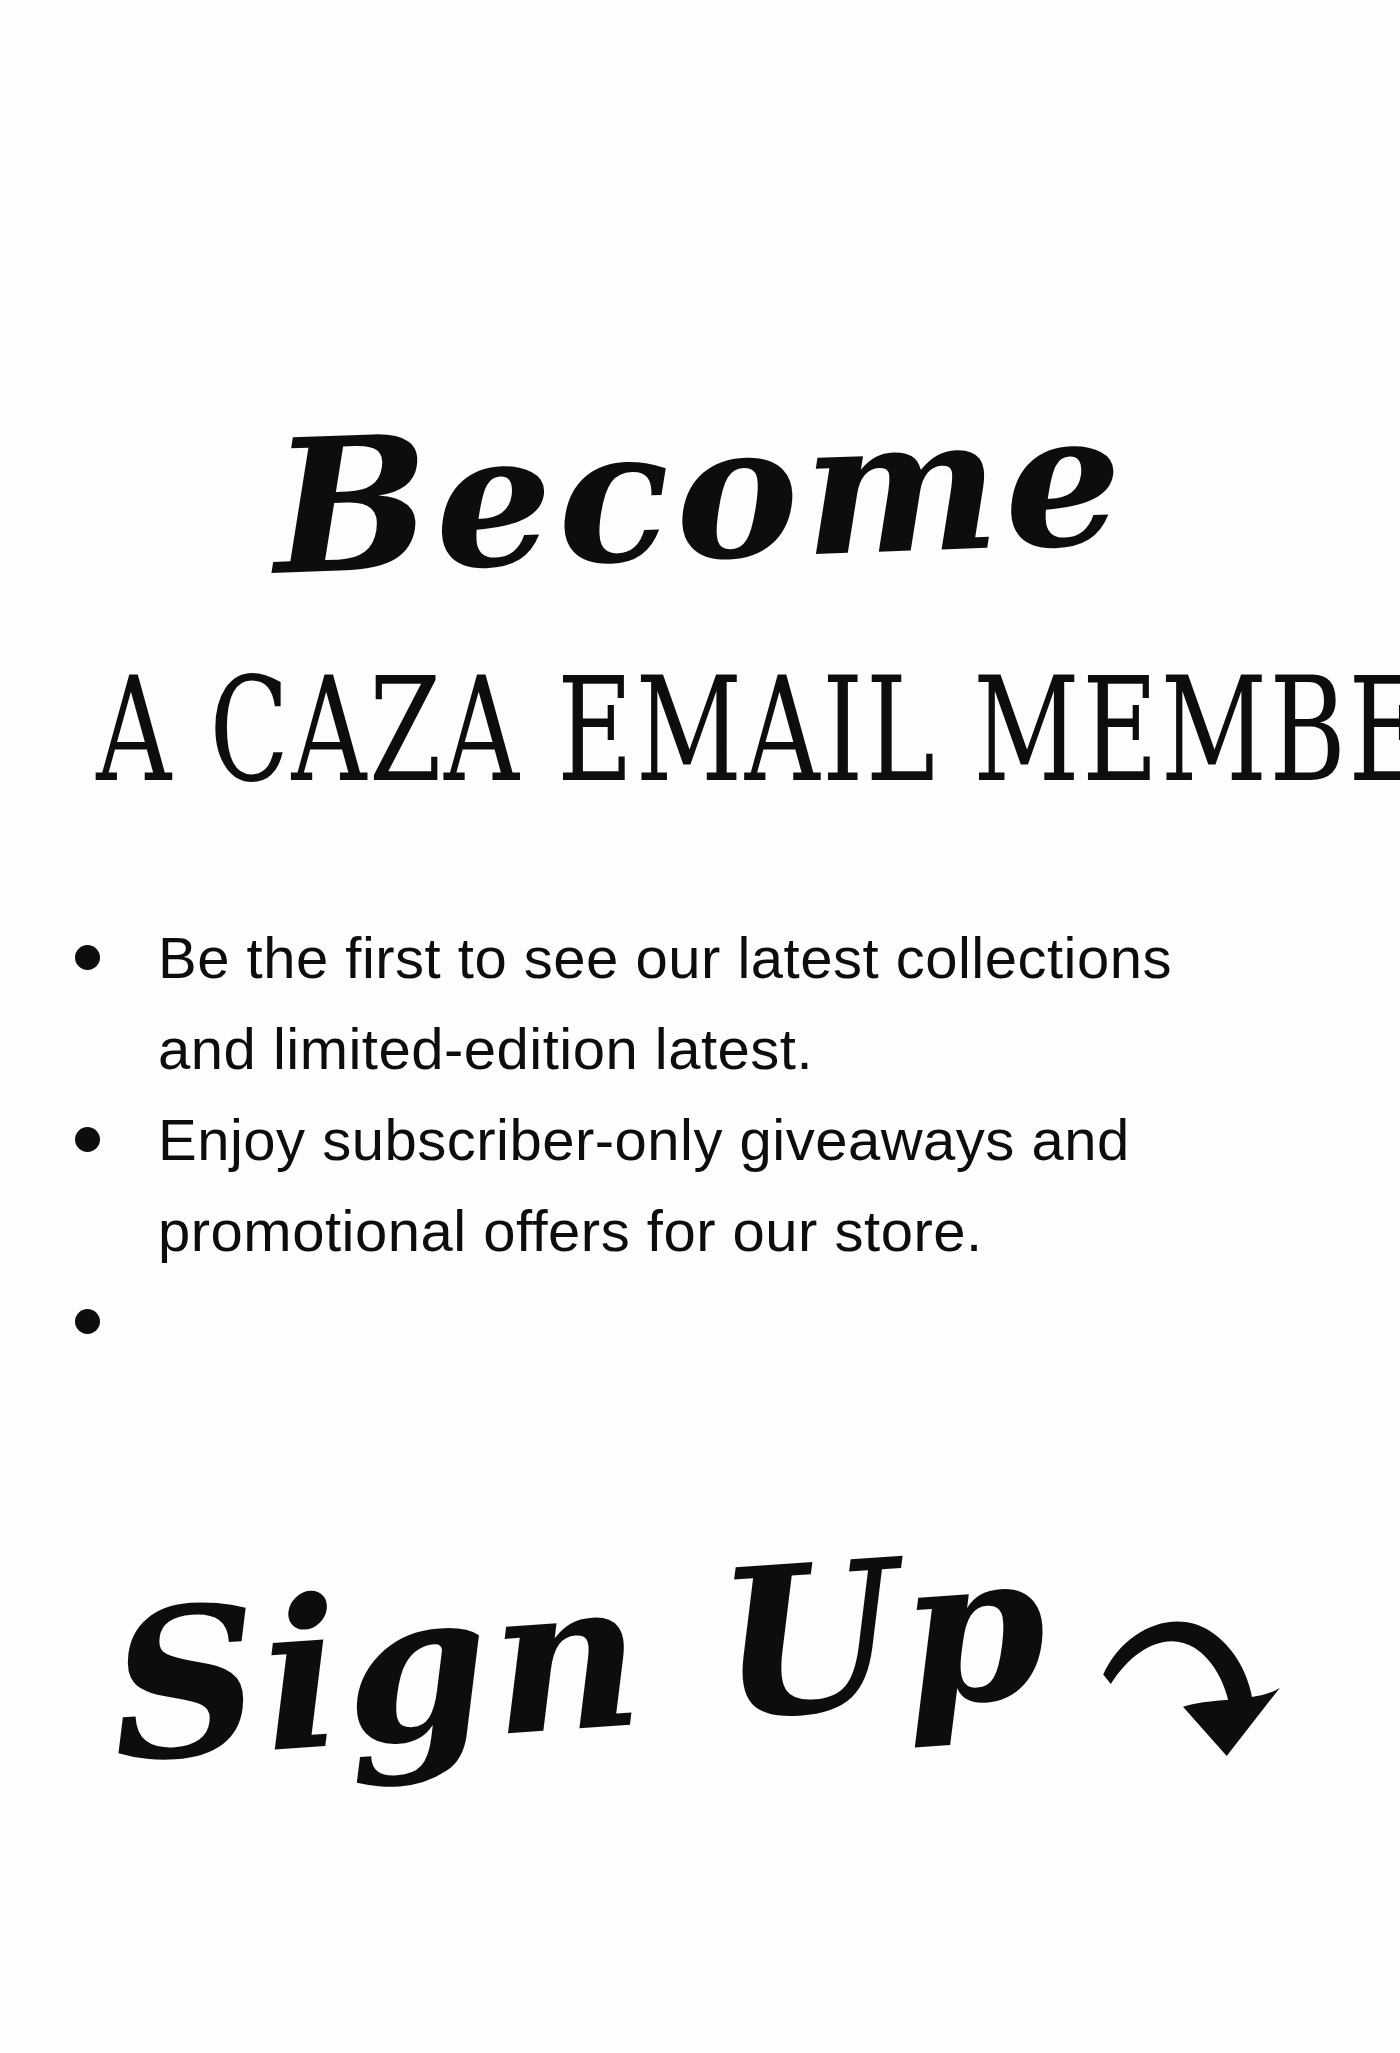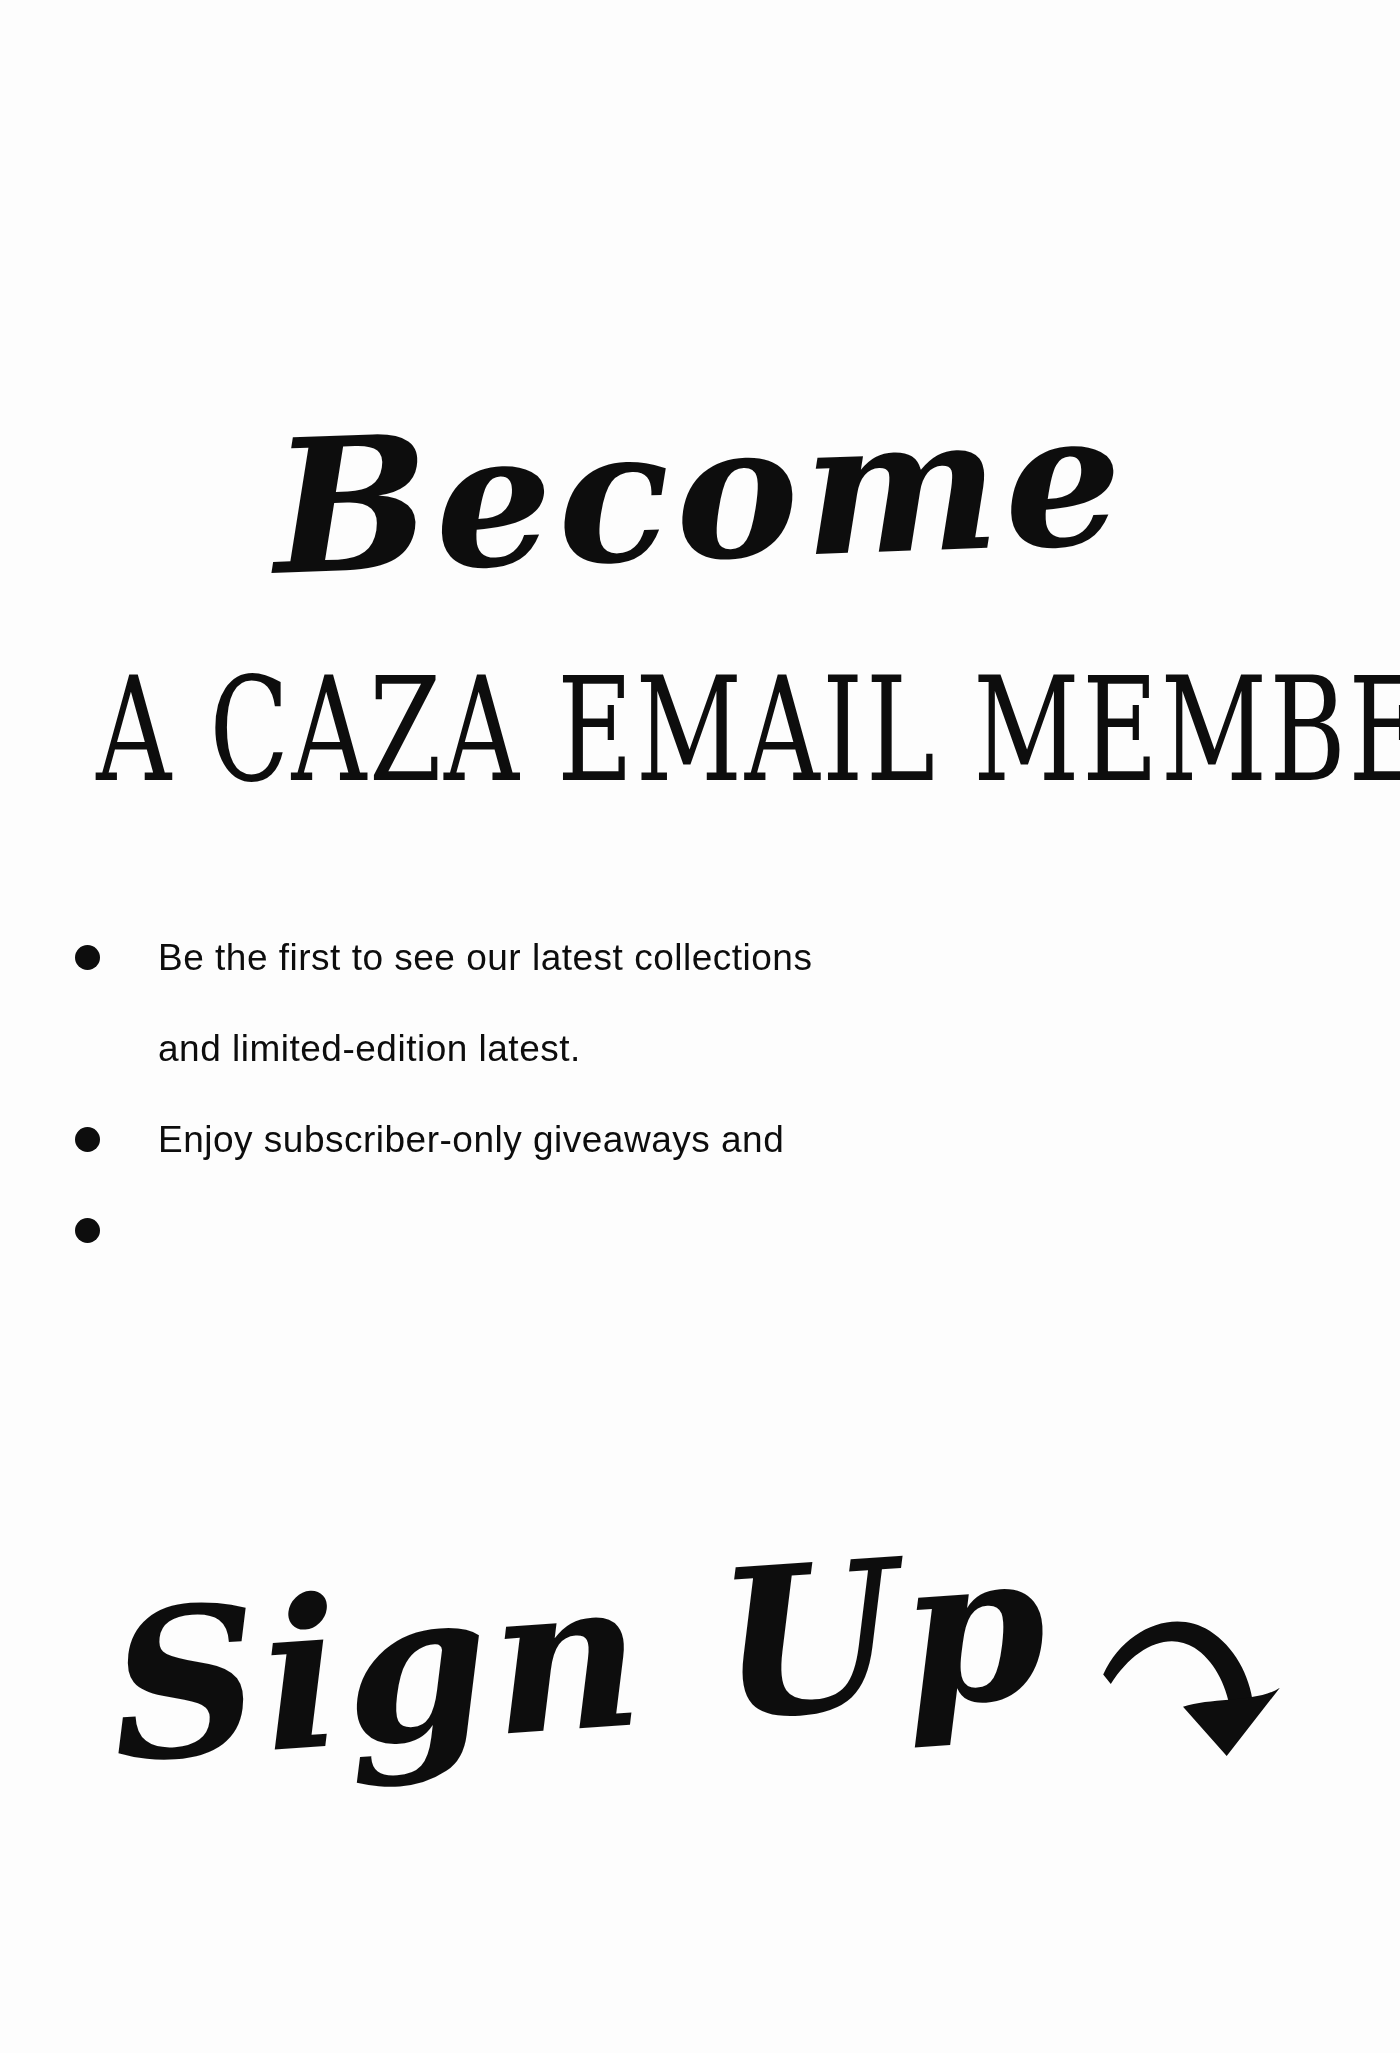--- a/index.html
+++ b/index.html
@@ -44,21 +44,21 @@
   .benefit{display:flex;align-items:flex-start;}
   .dot{
     flex:0 0 auto;
     width:25px;height:25px;border-radius:50%;
     background:#0d0d0d;
     margin:33px 58px 0 0;
   }
   .lines{display:block;}
   .line{
     display:block;
-    font-size:37px;line-height:91px;
+    font-size:58px;line-height:91px;
     letter-spacing:0.5px;
     white-space:nowrap;
   }
   
   .cta{
     position:absolute;top:1518px;left:0;right:0;
     display:flex;justify-content:center;align-items:flex-start;
     gap:46px;
   }
   .signup{
@@ -95,20 +95,21 @@
       <span class="lines">
         <span class="line">Be the first to see our latest collections</span>
         <span class="line">and limited-edition latest.</span>
       </span>
     </li>
 
     <li class="benefit">
       <span class="dot"></span>
       <span class="lines">
         <span class="line">Enjoy subscriber-only giveaways and</span>
+        <span class="line">promotional offers for our store.</span>
       </span>
     </li>
 
     <li class="benefit">
       <span class="dot"></span>
     </li>
 
   </ul>
 
   <div class="cta">

